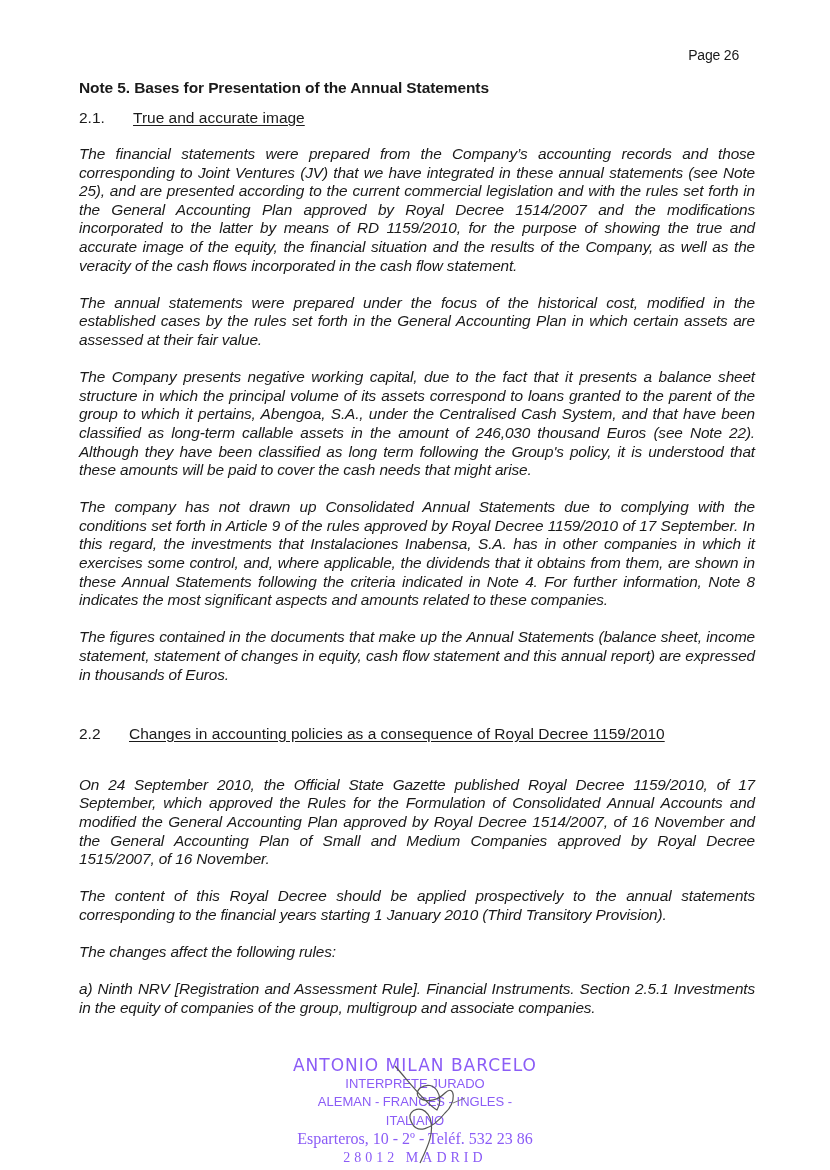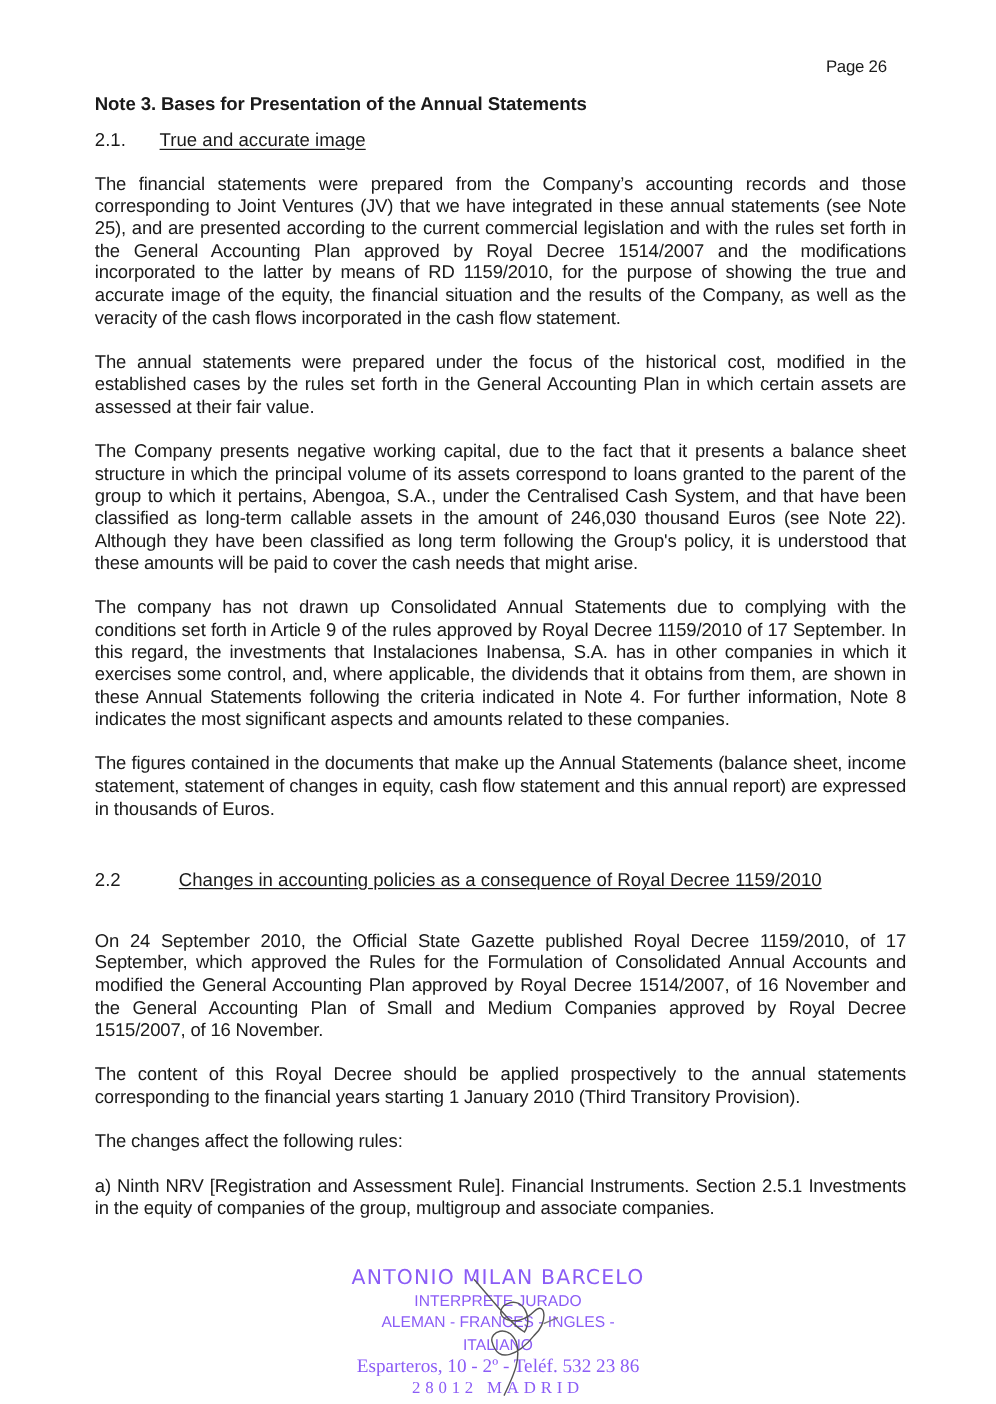--- a/index.html
+++ b/index.html
@@ -17,21 +17,21 @@
     .note-title {
       font-weight: bold; font-size: 15.5px; margin: 0 0 12px 0; letter-spacing: -0.1px;
     }
     .section-head {
       font-size: 15.5px; margin: 0 0 18px 0; display: flex;
     }
     .section-head .num { width: 54px; display: inline-block; }
     .section-head .ttl { text-decoration: underline; text-underline-offset: 2px; }
     p.body {
       font-size: 15.4px; line-height: 18.6px; margin: 0 0 18.6px 0;
-      text-align: justify; letter-spacing: -0.15px;
+      text-align: justify; letter-spacing: -0.15px; font-style: italic;
     }
     .gap-section { height: 22px; }
     .stamp {
       position: absolute; left: 290px; top: 1056px; width: 250px;
       text-align: center; color: #8b5cf6; line-height: 18.5px;
     }
     .stamp .name { font-size: 17px; letter-spacing: 1px; font-family: "DejaVu Sans", sans-serif; }
     .stamp .l2 { font-size: 13px; }
     .stamp .l3 { font-size: 13px; }
     .stamp .l4 { font-size: 16px; font-family: "Liberation Serif", serif; }
@@ -39,36 +39,36 @@
     .signature {
       position: absolute; left: 375px; top: 1058px; width: 120px; height: 110px; pointer-events: none;
     }
   </style>
 </head>
 <body>
 
 <div class="page-number">Page 26</div>
 
 <div class="content">
-  <div class="note-title">Note 3. Bases for Presentation of the Annual Statements</div>
+  <div class="note-title">Note 5. Bases for Presentation of the Annual Statements</div>
 
   <div class="section-head">
     <span class="num">2.1.</span>
     <span class="ttl">True and accurate image</span>
   </div>
 
   <p class="body">The financial statements were prepared from the Company’s accounting records and those corresponding to Joint Ventures (JV) that we have integrated in these annual statements (see Note 25), and are presented according to the current commercial legislation and with the rules set forth in the General Accounting Plan approved by Royal Decree 1514/2007 and the modifications incorporated to the latter by means of RD 1159/2010, for the purpose of showing the true and accurate image of the equity, the financial situation and the results of the Company, as well as the veracity of the cash flows incorporated in the cash flow statement.</p>
   <p class="body">The annual statements were prepared under the focus of the historical cost, modified in the established cases by the rules set forth in the General Accounting Plan in which certain assets are assessed at their fair value.</p>
   <p class="body">The Company presents negative working capital, due to the fact that it presents a balance sheet structure in which the principal volume of its assets correspond to loans granted to the parent of the group to which it pertains, Abengoa, S.A., under the Centralised Cash System, and that have been classified as long-term callable assets in the amount of 246,030 thousand Euros (see Note 22). Although they have been classified as long term following the Group's policy, it is understood that these amounts will be paid to cover the cash needs that might arise.</p>
   <p class="body">The company has not drawn up Consolidated Annual Statements due to complying with the conditions set forth in Article 9 of the rules approved by Royal Decree 1159/2010 of 17 September. In this regard, the investments that Instalaciones Inabensa, S.A. has in other companies in which it exercises some control, and, where applicable, the dividends that it obtains from them, are shown in these Annual Statements following the criteria indicated in Note 4. For further information, Note 8 indicates the most significant aspects and amounts related to these companies.</p>
   <p class="body">The figures contained in the documents that make up the Annual Statements (balance sheet, income statement, statement of changes in equity, cash flow statement and this annual report) are expressed in thousands of Euros.</p>
 
   <div class="gap-section"></div>
 
-  <div class="section-head" style="margin-bottom:33px;gap:20px;">
+  <div class="section-head" style="margin-bottom:33px;">
     <span class="num" style="width:50px;">2.2</span>
     <span class="ttl">Changes in accounting policies as a consequence of Royal Decree 1159/2010</span>
   </div>
 
   <p class="body">On 24 September 2010, the Official State Gazette published Royal Decree 1159/2010, of 17 September, which approved the Rules for the Formulation of Consolidated Annual Accounts and modified the General Accounting Plan approved by Royal Decree 1514/2007, of 16 November and the General Accounting Plan of Small and Medium Companies approved by Royal Decree 1515/2007, of 16 November.</p>
   <p class="body">The content of this Royal Decree should be applied prospectively to the annual statements corresponding to the financial years starting 1 January 2010 (Third Transitory Provision).</p>
   <p class="body">The changes affect the following rules:</p>
   <p class="body">a) Ninth NRV [Registration and Assessment Rule]. Financial Instruments. Section 2.5.1 Investments in the equity of companies of the group, multigroup and associate companies.</p>
 </div>
 

